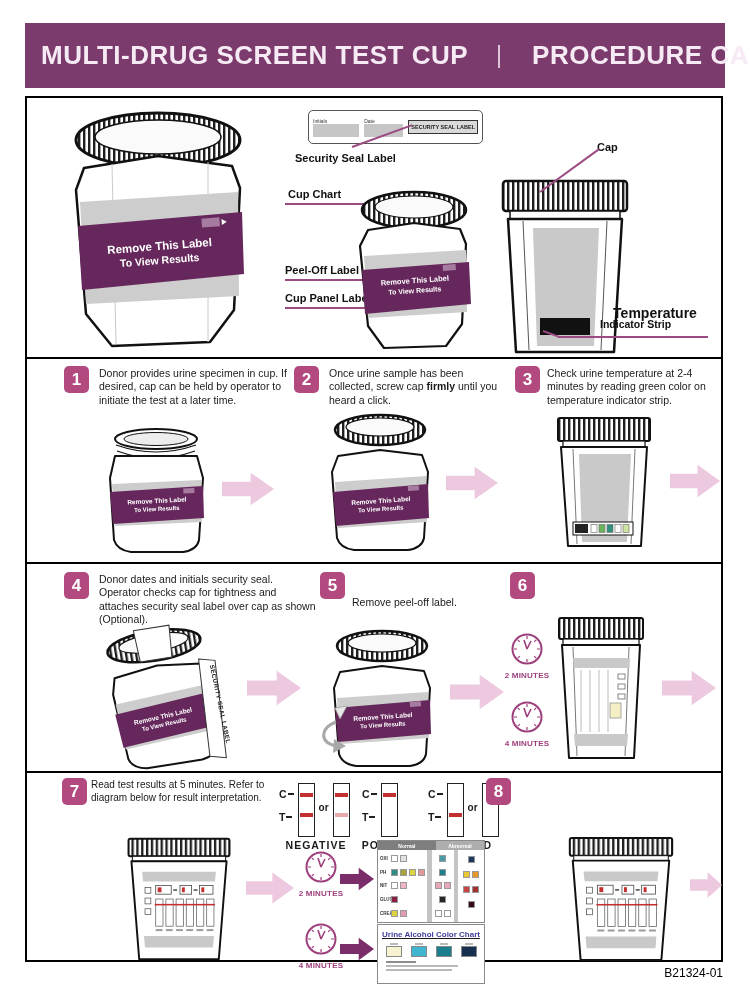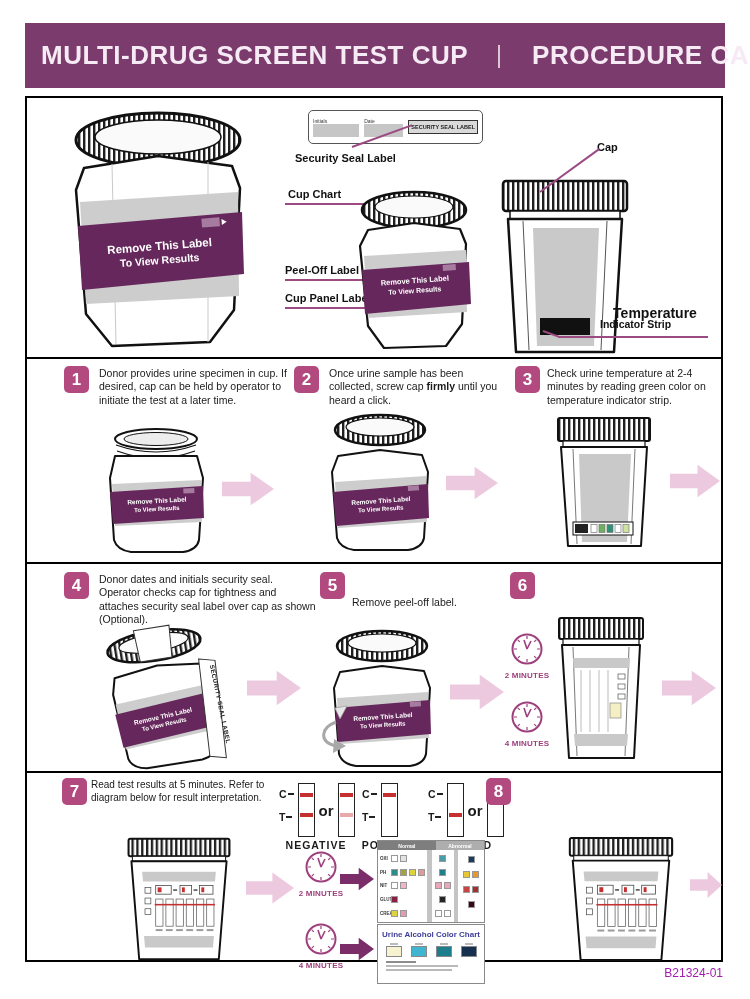--- a/index.html
+++ b/index.html
@@ -30,21 +30,21 @@
   .clock-box{width:66px;text-align:center;}
   .clock-label{font-size:8px;font-weight:700;color:#9d3f7c;margin-top:1px;letter-spacing:.2px;}
   
   .rgroup{display:flex;gap:4px;align-items:flex-start;}
   .rstrip{width:15px;height:52px;border:1.5px solid #222;background:#fff;position:relative;box-sizing:content-box;}
   .rl{position:absolute;left:1px;right:1px;height:4px;background:#c43030;}
   .rl.c{top:9px;} .rl.t{top:29px;} .rl.faint{background:#e7a9a9;}
   .ct-col{display:flex;flex-direction:column;gap:11px;margin-top:5px;}
   .ct-row{display:flex;align-items:center;font-weight:700;font-size:10.5px;}
   .ct-row i{display:block;width:6px;height:2px;background:#222;margin-left:1px;}
-  .or{font-weight:700;font-size:15px;margin-top:19px;}
+  .or{font-weight:700;font-size:10px;margin-top:19px;}
   .rlabel{font-weight:700;font-size:10.5px;letter-spacing:1px;text-align:center;}
   
   .adchart{width:108px;height:83px;border:1px solid #8a8a8a;background:#fff;box-sizing:border-box;font-size:4px;}
   .adhead{display:flex;height:9px;}
   .adhead span{color:#fff;font-size:5px;font-weight:700;display:flex;align-items:center;justify-content:center;}
   .adh-n{flex:1.2;background:#7e7e7e;} .adh-a{flex:1;background:#aeaeae;}
   .adbody{display:flex;height:72px;}
   .adcol{display:flex;flex-direction:column;justify-content:space-around;padding:2px 2px;}
   .adcol.main{width:48px;} .adcol.mid{width:20px;align-items:center;} .adcol.right{width:24px;align-items:center;}
   .adsep{width:5px;background:#c4c4c4;}
@@ -54,21 +54,21 @@
   
   .alchart{width:108px;height:60px;border:1px solid #8a8a8a;background:#fff;box-sizing:border-box;text-align:center;}
   .altitle{color:#3d3d99;font-weight:700;font-size:8px;margin-top:5px;}
   .alswatches{display:flex;justify-content:center;gap:9px;margin-top:4px;}
   .alsw{width:16px;}
   .alsw .tick{height:2px;background:#bbb;margin:0 4px 1px;}
   .alsw .swatch{height:11px;border:.5px solid #888;box-sizing:border-box;}
   .allines{margin:4px 0 0 8px;text-align:left;}
   .allines div{height:2px;background:#b9b9b9;margin-bottom:2px;}
   .allines .d1{width:30px;background:#8c8c8c;} .allines .d2{width:72px;} .allines .d3{width:66px;}
-  .footer-code{font-size:12px;color:#a21caf;}
+  .footer-code{font-size:12px;color:#000000;}
   svg text{font-family:"Liberation Sans",sans-serif;}
 </style>
 </head>
 <body>
 
 <div class="page">
 
   <svg width="0" height="0" style="position:absolute" aria-hidden="true">
     <defs>
       <pattern id="ribs" width="5" height="12" patternUnits="userSpaceOnUse">
@@ -457,21 +457,21 @@
   <div class="abs clock-box" style="left:288px;top:922px;">
     <svg width="34" height="34" viewBox="0 0 34 34">
       <circle cx="17" cy="17" r="14.5" fill="#fff" stroke="#9d3f7c" stroke-width="2"></circle>
       <path d="M17,4 v3 M30,17 h-3 M17,30 v-3 M4,17 h3 M26.2,7.8 l-2,2 M26.2,26.2 l-2,-2 M7.8,26.2 l2,-2 M7.8,7.8 l2,2" stroke="#9d3f7c" stroke-width="1.2"></path>
       <path d="M17,17 L14,8 M17,17 L21,9" stroke="#9d3f7c" stroke-width="1.6" fill="none"></path>
     </svg>
     <div class="clock-label">4 MINUTES</div>
   </div>
   <div class="abs darrow" style="left:340px;top:936px;width:34px;height:26px;"></div>
 
-  <div class="abs alchart" style="left:377px;top:924px;">
+  <div class="abs alchart" style="left:377px;top:924px;text-decoration:underline;">
     <div class="altitle">Urine Alcohol Color Chart</div>
     <div class="alswatches">
       <div class="alsw">
           <div class="tick"></div>
           <div class="swatch" style="background:#f7f3d0"></div>
         </div>
       <div class="alsw">
           <div class="tick"></div>
           <div class="swatch" style="background:#3fb5d0"></div>
         </div>

